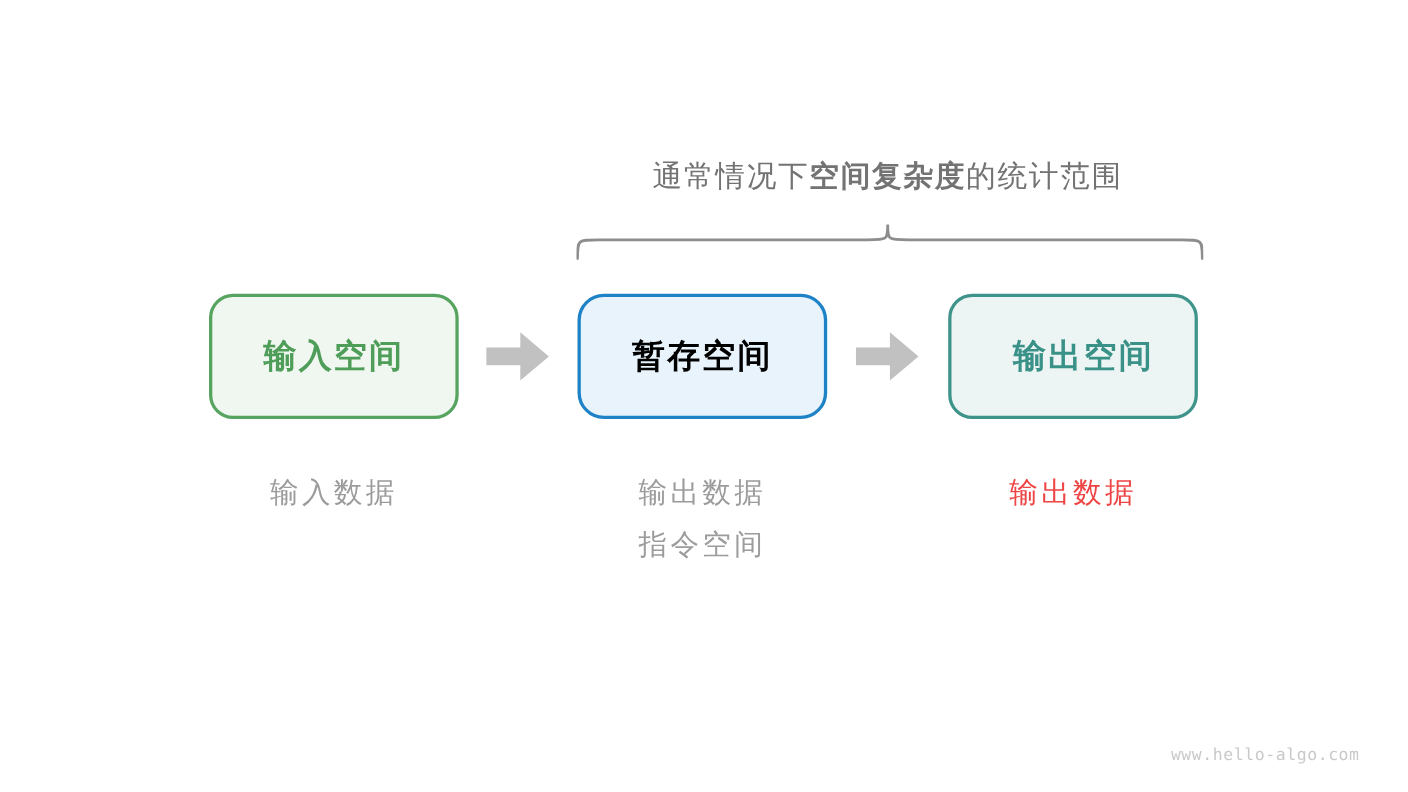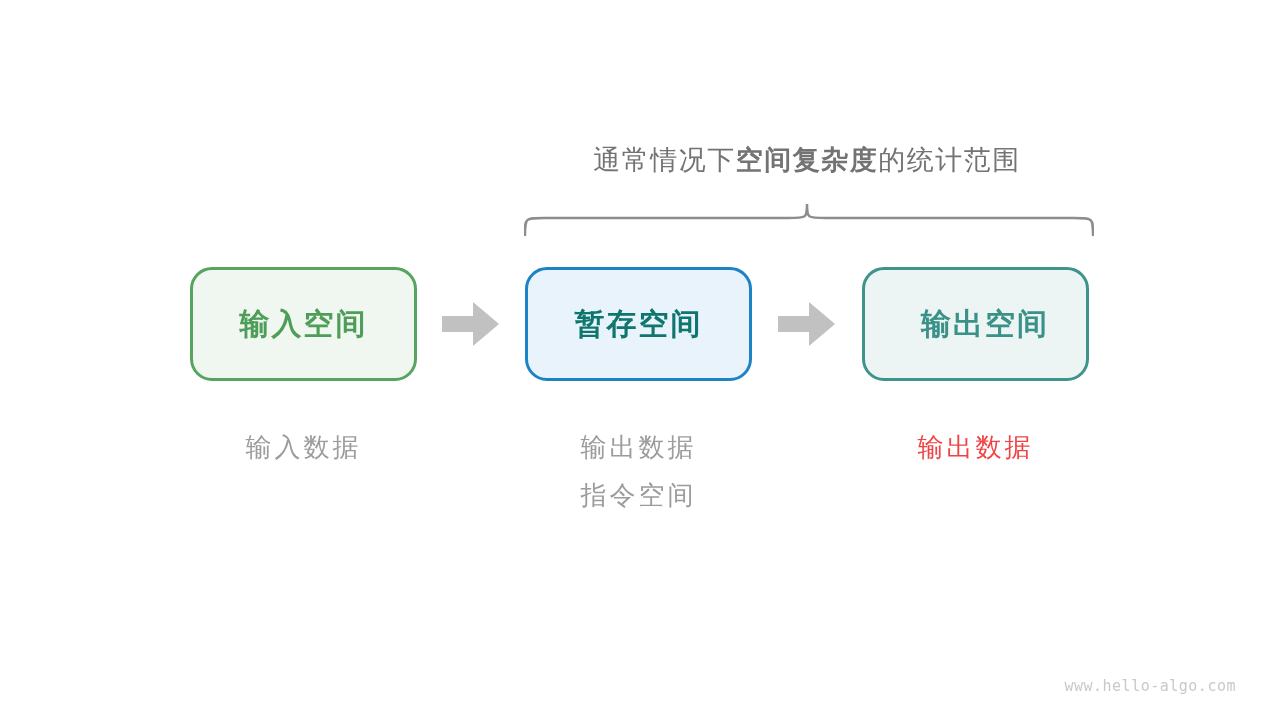--- a/index.html
+++ b/index.html
@@ -104,21 +104,21 @@
   </svg>
 
   <div class="box box-input" style="border-color: rgb(86, 164, 95); background: rgb(240, 247, 240); color: rgb(78, 157, 88);">
     <span>输入空间</span>
   </div>
 
   <svg class="arrow arrow-1" viewBox="0 0 58 46">
     <polygon class="arrow-shape" points="0,15 31,15 31,1 57,23 31,45 31,31 0,31" fill="#C1C1C1"></polygon>
   </svg>
 
-  <div class="box box-temp" style="border-color: rgb(30, 130, 198); background: rgb(233, 243, 252); color: #0f766e;">
+  <div class="box box-temp" style="border-color: rgb(30, 130, 198); background: rgb(233, 243, 252); color: #000000; border-radius: 24px;">
     <span>暂存空间</span>
   </div>
 
   <svg class="arrow arrow-2" viewBox="0 0 58 46">
     <polygon class="arrow-shape" points="0,15 31,15 31,1 57,23 31,45 31,31 0,31" fill="#C1C1C1"></polygon>
   </svg>
 
   <div class="box box-output" style="border-color: rgb(62, 148, 139); background: rgb(236, 245, 243); color: rgb(58, 145, 135);">
     <span>输出空间</span>
   </div>

